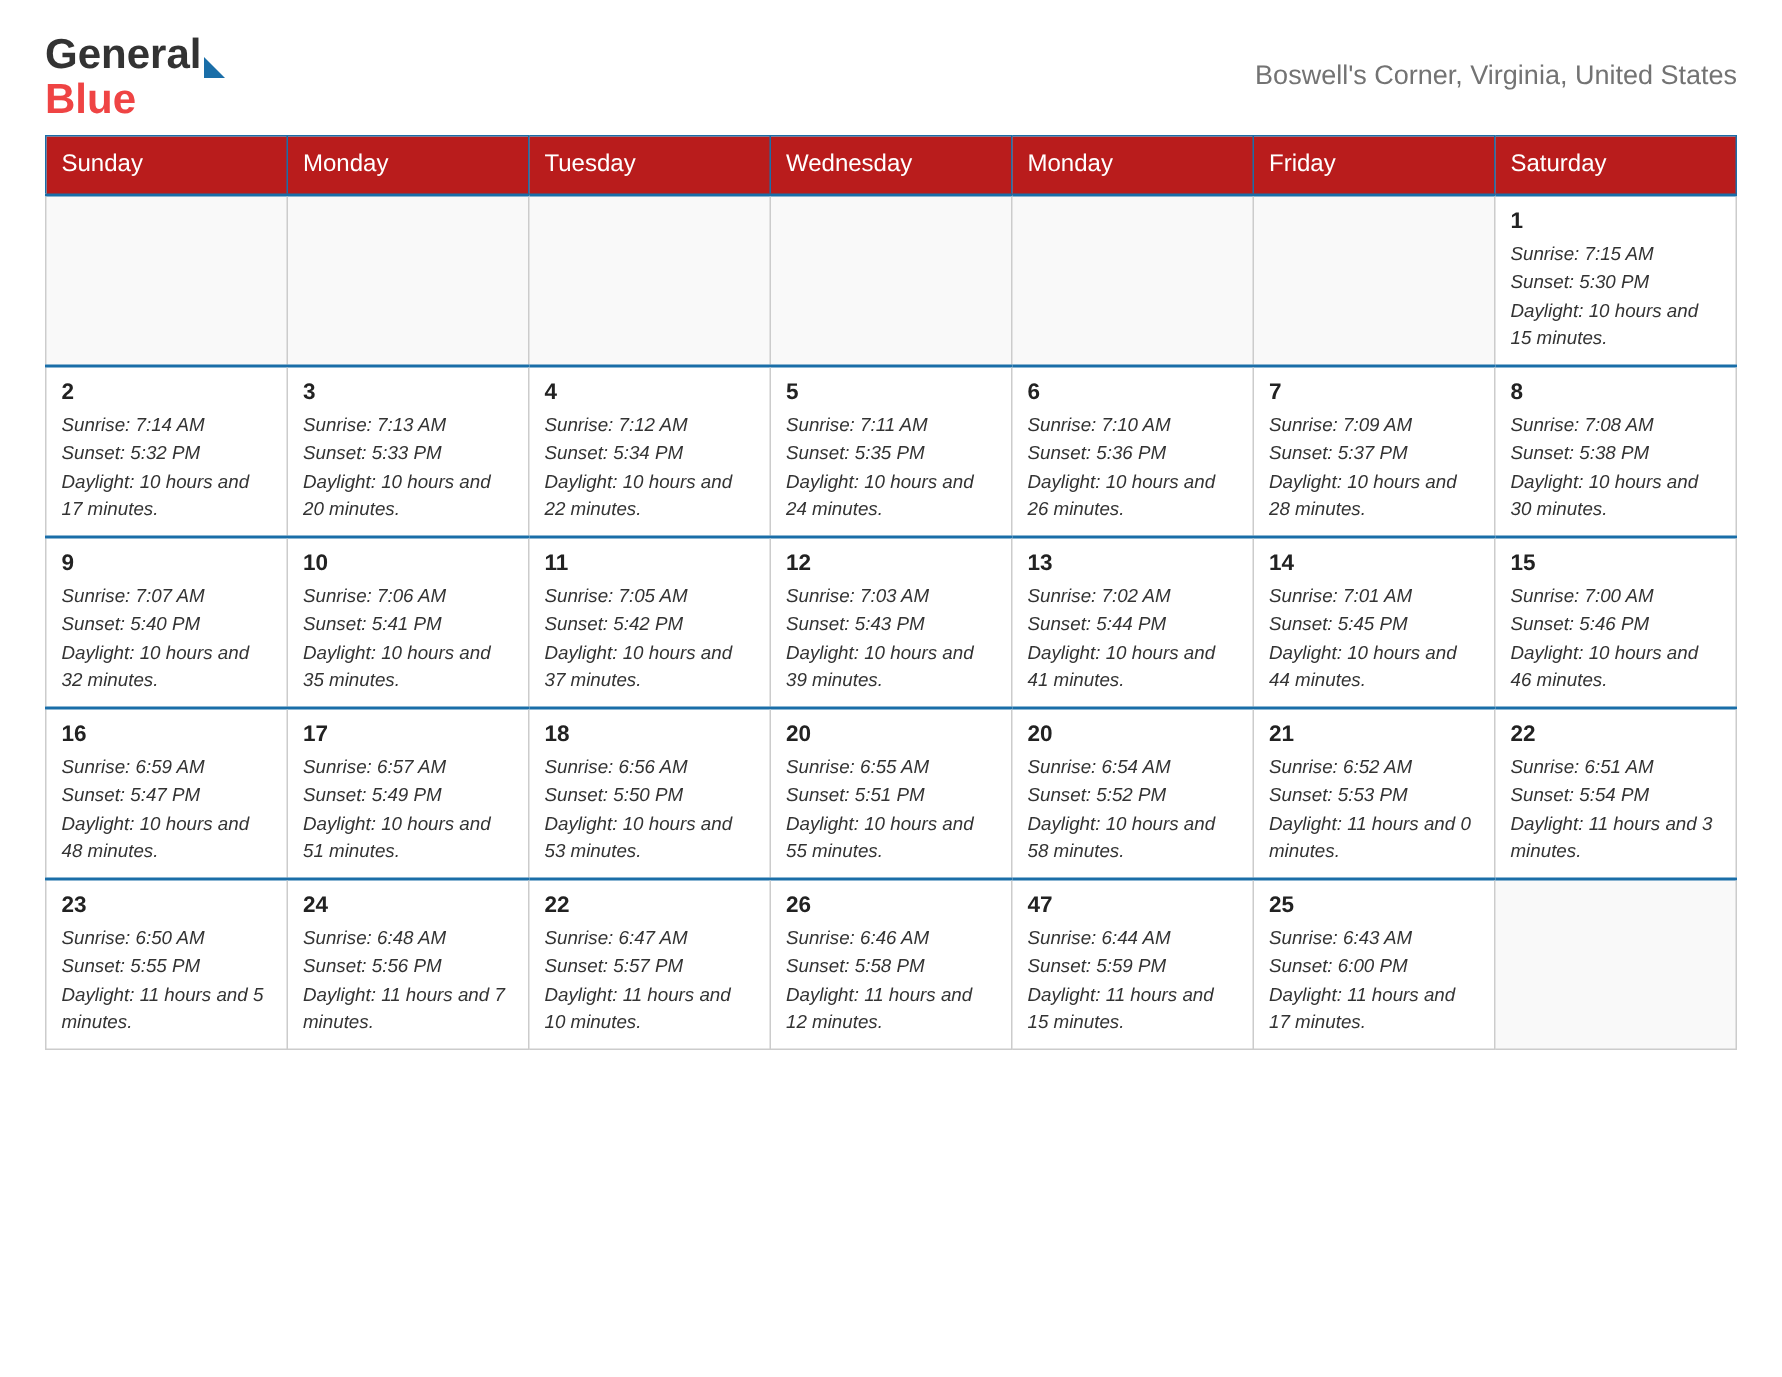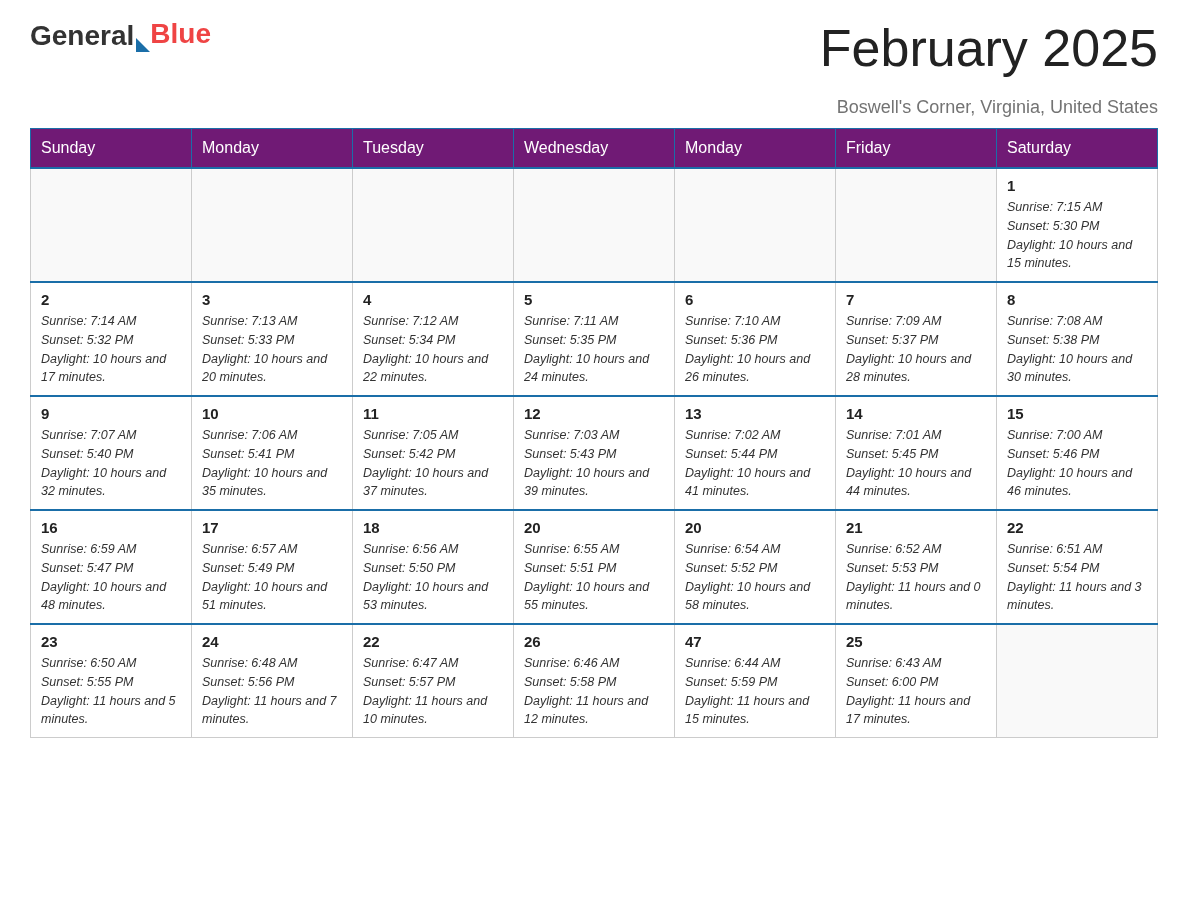--- a/index.html
+++ b/index.html
@@ -38,21 +38,21 @@
     }
     .logo-blue {
       font-size: 28px;
       font-weight: bold;
       color: #ef4444;
       display: block;
       line-height: 1;
     }
     .logo-block {
       display: flex;
-      flex-direction: row;
+      flex-direction: column;
     }
     .logo-top-row {
       display: flex;
       align-items: flex-end;
     }
     .title-block {
       text-align: right;
     }
     .month-title {
       font-size: 52px;
@@ -64,21 +64,21 @@
       font-size: 18px;
       color: #737373;
       margin-top: 20px;
     }
     .calendar {
       width: 100%;
       border-collapse: collapse;
       margin-top: 10px;
     }
     .calendar th {
-      background-color: #701a75;
+      background-color: #b91c1c;
       color: #fff;
       padding: 10px 10px;
       font-size: 16px;
       font-weight: normal;
       text-align: left;
       border: 1px solid #1a6ea8;
     }
     .calendar td {
       vertical-align: top;
       padding: 8px 10px;
@@ -118,21 +118,20 @@
   <div class="logo">
     <div class="logo-block">
       <div class="logo-top-row">
         <span class="logo-text-general">General</span>
         <span class="logo-arrow"></span>
       </div>
       <span class="logo-blue">Blue</span>
     </div>
   </div>
   <div class="title-block">
-    <div class="month-title">February 2025</div>
     <div class="location-title">Boswell's Corner, Virginia, United States</div>
   </div>
 </div>
 
 <table class="calendar">
   <thead>
     <tr>
     <th>Sunday</th>
         <th>Monday</th>
         <th>Tuesday</th>

